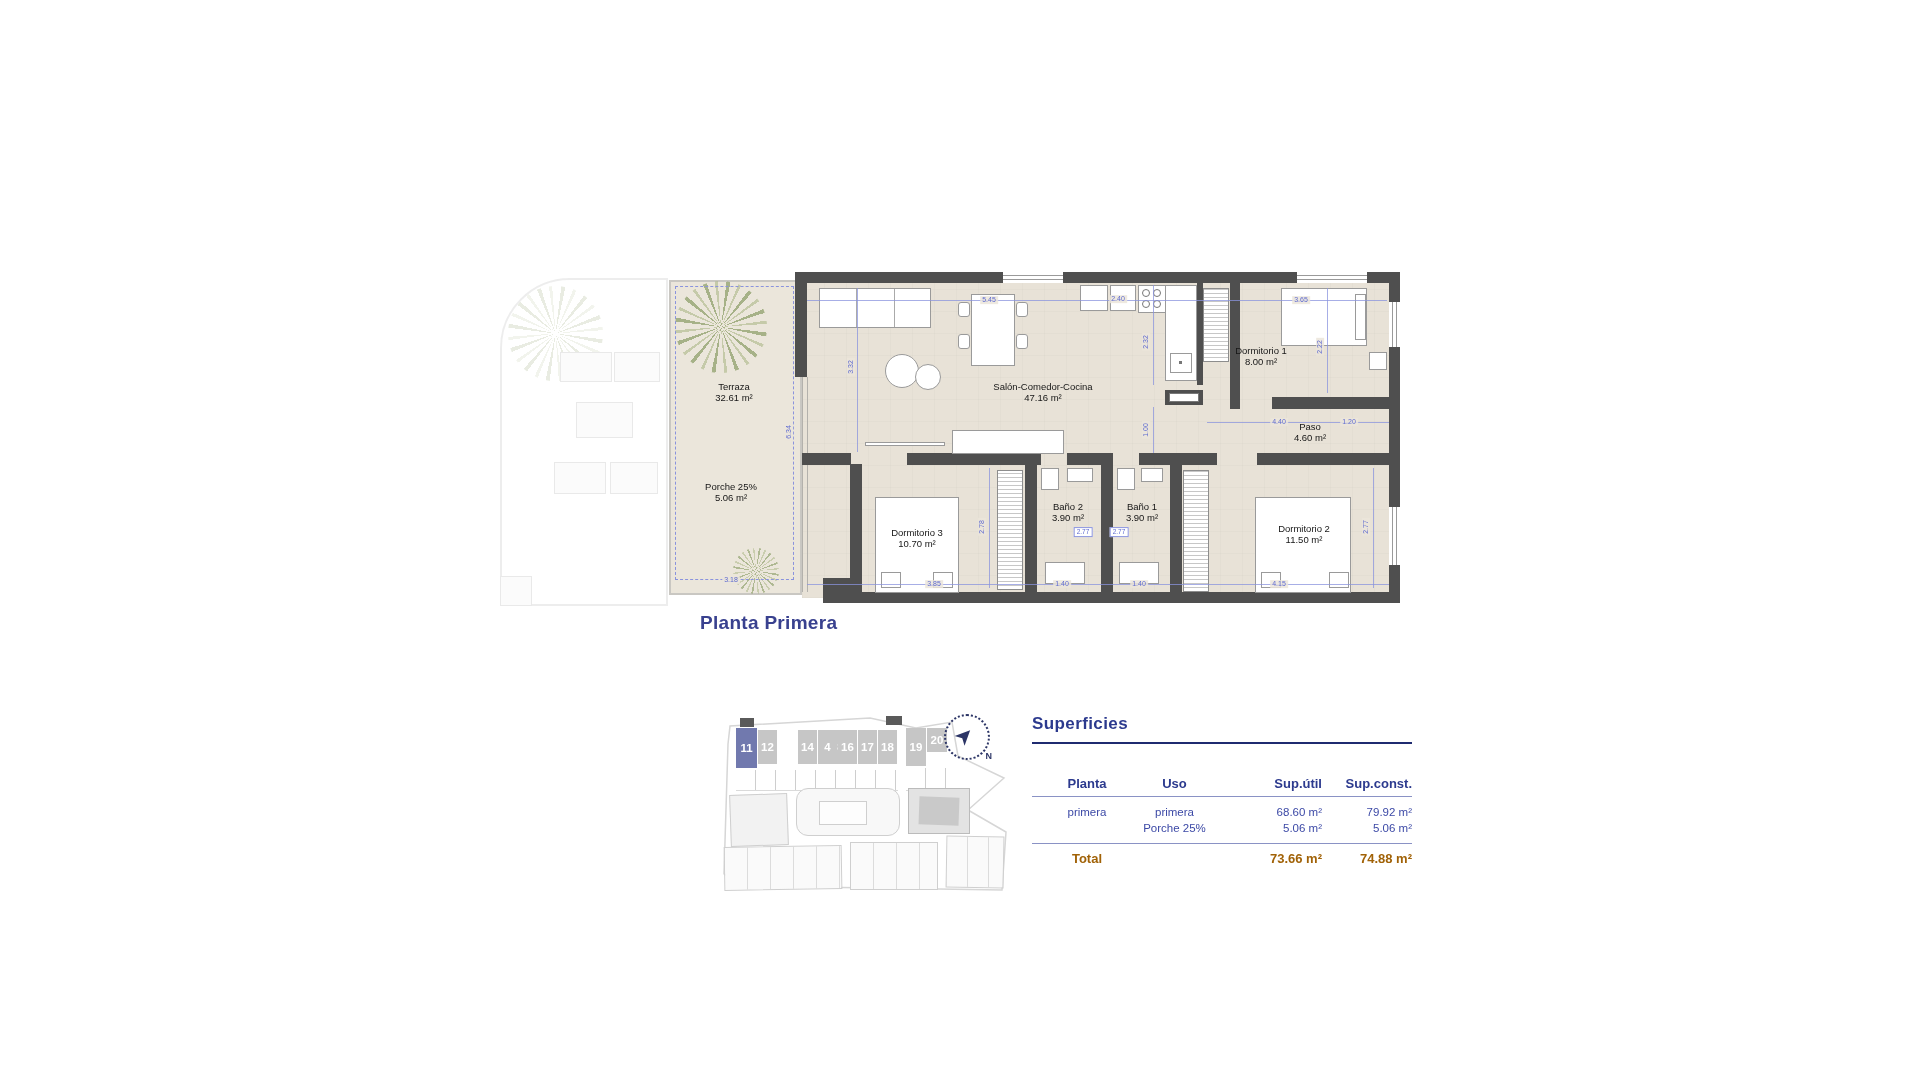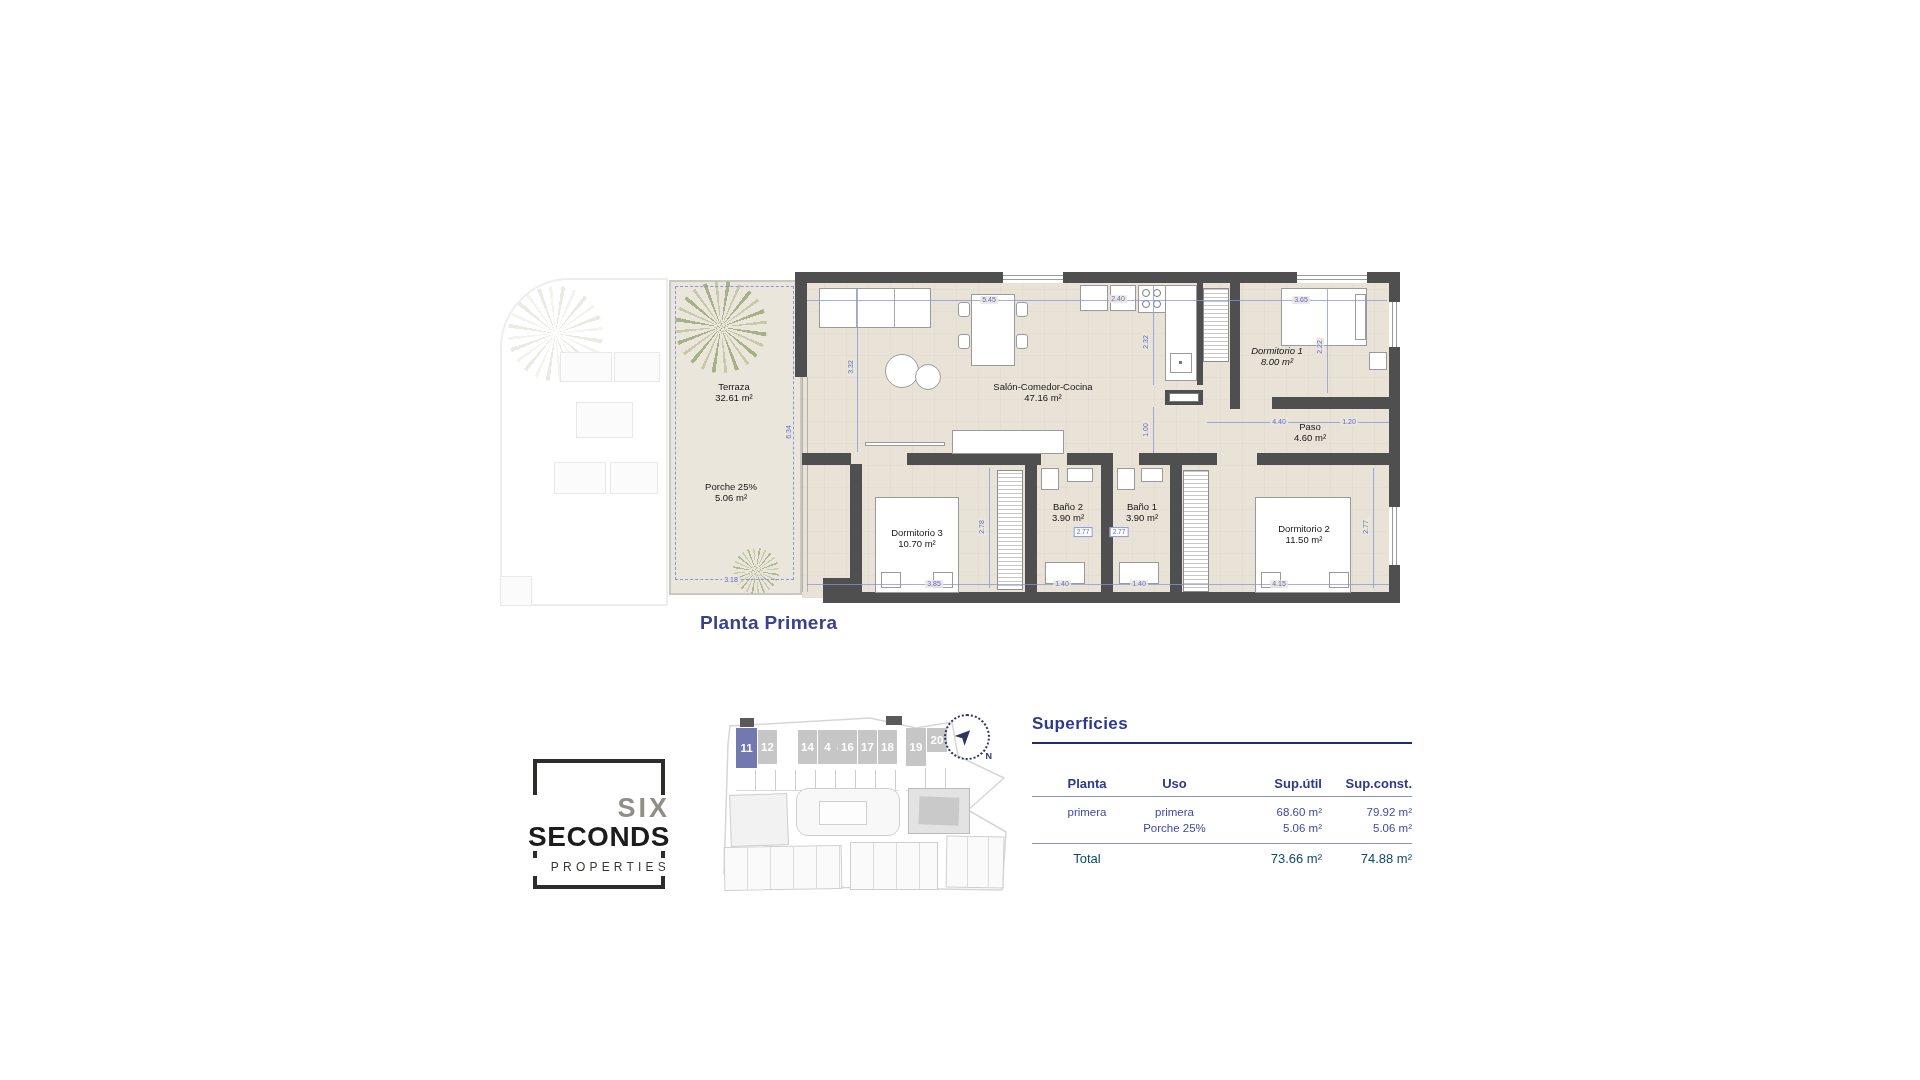--- a/index.html
+++ b/index.html
@@ -54,21 +54,21 @@
   .compass .north{position:absolute;right:-4px;bottom:-3px;font-size:9px;font-weight:700;color:#2c3566;}
 
   
   .surf{position:absolute;left:1032px;top:714px;width:380px;}
   .surf-title{font-size:17px;font-weight:700;color:#2c3a8e;letter-spacing:.4px;}
   .surf-rule{height:2px;background:#1f2b70;margin-top:8px;}
   .surf-head,.surf-row,.surf-total{display:grid;grid-template-columns:90px 105px 95px 90px;}
   .surf-head{margin-top:32px;font-size:13px;font-weight:700;color:#2c3a8e;padding-bottom:5px;border-bottom:1px solid #8a92c5;margin-bottom:7px;}
   .surf-row{font-size:11.5px;color:#3c49a6;line-height:1.4;}
   .surf-total-rule{height:1px;background:#8a92c5;margin-top:7px;margin-bottom:7px;}
-  .surf-total{font-size:13px;font-weight:400;color:#0c4a6e;}
+  .surf-total{font-size:13px;font-weight:700;color:#a16207;}
   .c1{padding-left:20px;text-align:center;}
   .c2{text-align:center;}
   .c3{text-align:right;}
   .c4{text-align:right;}
 </style>
 </head>
 <body>
 
 <div class="canvas">
 
@@ -195,37 +195,30 @@
     <span class="dim dimv" style="left:699px;top:255px;">2.77</span>
     <span class="dim" style="left:267px;top:312px;">3.85</span>
     <span class="dim" style="left:395px;top:312px;">1.40</span>
     <span class="dim" style="left:472px;top:312px;">1.40</span>
     <span class="dim" style="left:612px;top:312px;">4.15</span>
     <span class="dim" style="left:64px;top:308px;">3.18</span>
 
     <div class="rlabel" style="left:67px;top:120px;"><span>Terraza</span><br><span>32.61 m²</span></div>
     <div class="rlabel" style="left:64px;top:220px;"><span>Porche 25%</span><br><span>5.06 m²</span></div>
     <div class="rlabel" style="left:376px;top:120px;"><span>Salón-Comedor-Cocina</span><br><span>47.16 m²</span></div>
-    <div class="rlabel" style="left:610px;top:84px;font-style:italic;"><span>Dormitorio 1</span><br><span>8.00 m²</span></div>
+    <div class="rlabel" style="left:594px;top:84px;"><span>Dormitorio 1</span><br><span>8.00 m²</span></div>
     <div class="rlabel" style="left:643px;top:160px;"><span>Paso</span><br><span>4.60 m²</span></div>
     <div class="rlabel" style="left:250px;top:266px;"><span>Dormitorio 3</span><br><span>10.70 m²</span></div>
     <div class="rlabel" style="left:401px;top:240px;"><span>Baño 2</span><br><span>3.90 m²</span></div>
     <div class="rlabel" style="left:475px;top:240px;"><span>Baño 1</span><br><span>3.90 m²</span></div>
     <div class="rlabel" style="left:637px;top:262px;"><span>Dormitorio 2</span><br><span>11.50 m²</span></div>
   </div>
 
   <div class="plan-title">Planta Primera</div>
 
-  <div class="logo">
-    <div class="logo-text">
-      <span class="logo-six">SIX</span>
-      <span class="logo-seconds">SECONDS</span>
-      <span class="logo-props">PROPERTIES</span>
-    </div>
-  </div>
 
   <div class="site">
     <svg width="292" height="182" style="position:absolute;left:0;top:0;">
       <path d="M8,30 L4,160 L20,172 L282,176 L286,118 L248,96 L284,64 L238,42 L232,8 L196,14 L150,4 L10,12 Z" fill="none" stroke="#d6d6d6" stroke-width="1.5"></path>
     </svg>
     <div style="position:absolute;left:20px;top:4px;width:14px;height:9px;background:#5a5a5a;"></div>
     <div style="position:absolute;left:166px;top:2px;width:16px;height:9px;background:#5a5a5a;"></div>
 
     <div style="position:absolute;left:16px;top:14px;">
       <div class="ucell uhl" style="left:0px;top:0px;width:21px;height:40px;">

